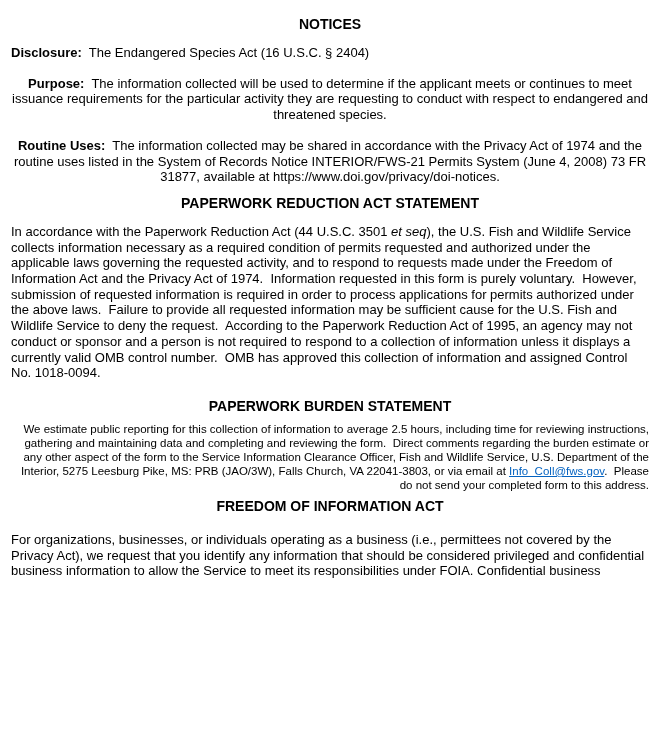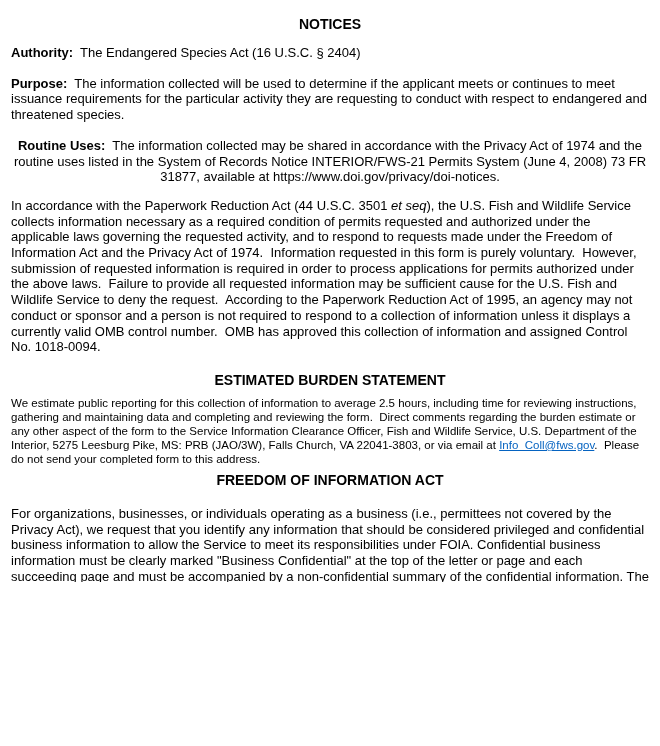--- a/index.html
+++ b/index.html
@@ -34,49 +34,50 @@
     line-height: 14px;
   }
   .email-link {
     color: var(--link-color, #0563C1);
     text-decoration: underline;
     cursor: pointer;
   }
   
   [data-name="privacy-act-heading"]   { margin-top: 32px; }
   [data-name="authority-paragraph"]   { margin-top: 13px; }
-  [data-name="purpose-paragraph"]     { margin-top: 15px; }
+  [data-name="purpose-paragraph"]     { margin-top: 15px; text-align: center; }
   [data-name="routine-uses-paragraph"]{ margin-top: 15px; text-align: center; }
   [data-name="disclosure-paragraph"]  { margin-top: 15px; }
   [data-name="paperwork-heading"]     { margin-top: 10px; }
   [data-name="paperwork-paragraph"]   { margin-top: 13px; }
   [data-name="burden-heading"]        { margin-top: 17px; }
-  [data-name="burden-paragraph"]      { margin-top: 8px; }
+  [data-name="burden-paragraph"]      { margin-top: 8px; text-align: right; }
   [data-name="foia-heading"]          { margin-top: 6px; }
   [data-name="foia-paragraph"]        { margin-top: 18px; }
 </style>
 </head>
 <body>
 
 <div class="page" data-name="notices-document-page">
 
   <h1 class="heading" data-name="page-title">NOTICES</h1>
 
 
-  <p class="para" data-name="authority-paragraph"><span class="lead" data-name="authority-label">Authority:</span><span data-name="authority-text">  The Endangered Species Act (16 U.S.C. § 2404)</span></p>
+  <p class="para" data-name="authority-paragraph"><span class="lead" data-name="authority-label">Disclosure:</span><span data-name="authority-text">  The Endangered Species Act (16 U.S.C. § 2404)</span></p>
 
   <p class="para" data-name="purpose-paragraph"><span class="lead" data-name="purpose-label">Purpose:</span><span data-name="purpose-text">  The information collected will be used to determine if the applicant meets or continues to meet issuance requirements for the particular activity they are requesting to conduct with respect to endangered and threatened species.</span></p>
 
   <p class="para" data-name="routine-uses-paragraph"><span class="lead" data-name="routine-uses-label">Routine Uses:</span><span data-name="routine-uses-text">  The information collected may be shared in accordance with the Privacy Act of 1974 and the routine uses listed in the System of Records Notice INTERIOR/FWS-21 Permits System (June 4, 2008) 73 FR 31877, available at https://www.doi.gov/privacy/doi-notices.</span></p>
 
 
+  <h2 class="heading" data-name="paperwork-heading">PAPERWORK REDUCTION ACT STATEMENT</h2>
 
   <p class="para" data-name="paperwork-paragraph"><span data-name="paperwork-text-pre">In accordance with the Paperwork Reduction Act (44 U.S.C. 3501 </span><span class="italic" data-name="paperwork-text-italic">et seq</span><span data-name="paperwork-text-post">), the U.S. Fish and Wildlife Service collects information necessary as a required condition of permits requested and authorized under the applicable laws governing the requested activity, and to respond to requests made under the Freedom of Information Act and the Privacy Act of 1974.  Information requested in this form is purely voluntary.  However, submission of requested information is required in order to process applications for permits authorized under the above laws.  Failure to provide all requested information may be sufficient cause for the U.S. Fish and Wildlife Service to deny the request.  According to the Paperwork Reduction Act of 1995, an agency may not conduct or sponsor and a person is not required to respond to a collection of information unless it displays a currently valid OMB control number.  OMB has approved this collection of information and assigned Control No. 1018-0094.</span></p>
 
-  <h2 class="heading" data-name="burden-heading">ESTIMATED BURDEN STATEMENT</h2>
+  <h2 class="heading" data-name="burden-heading">PAPERWORK BURDEN STATEMENT</h2>
 
   <p class="para small-print" data-name="burden-paragraph"><span data-name="burden-text-pre">We estimate public reporting for this collection of information to average 2.5 hours, including time for reviewing instructions, gathering and maintaining data and completing and reviewing the form.  Direct comments regarding the burden estimate or any other aspect of the form to the Service Information Clearance Officer, Fish and Wildlife Service, U.S. Department of the Interior, 5275 Leesburg Pike, MS: PRB (JAO/3W), Falls Church, VA 22041-3803, or via email at </span><a href="#" class="email-link" data-name="email-link">Info_Coll@fws.gov</a><span data-name="burden-text-post">.  Please do not send your completed form to this address.</span></p>
 
   <h2 class="heading" data-name="foia-heading">FREEDOM OF INFORMATION ACT</h2>
 
   <p class="para" data-name="foia-paragraph"><span data-name="foia-text">For organizations, businesses, or individuals operating as a business (i.e., permittees not covered by the Privacy Act), we request that you identify any information that should be considered privileged and confidential business information to allow the Service to meet its responsibilities under FOIA. Confidential business information must be clearly marked "Business Confidential" at the top of the letter or page and each succeeding page and must be accompanied by a non-confidential summary of the confidential information. The non-confidential summary and remaining documents may be made available to the public under FOIA [43 CFR 2.26 – 2.33].</span></p>
 
 </div>
 
 </body></html>

